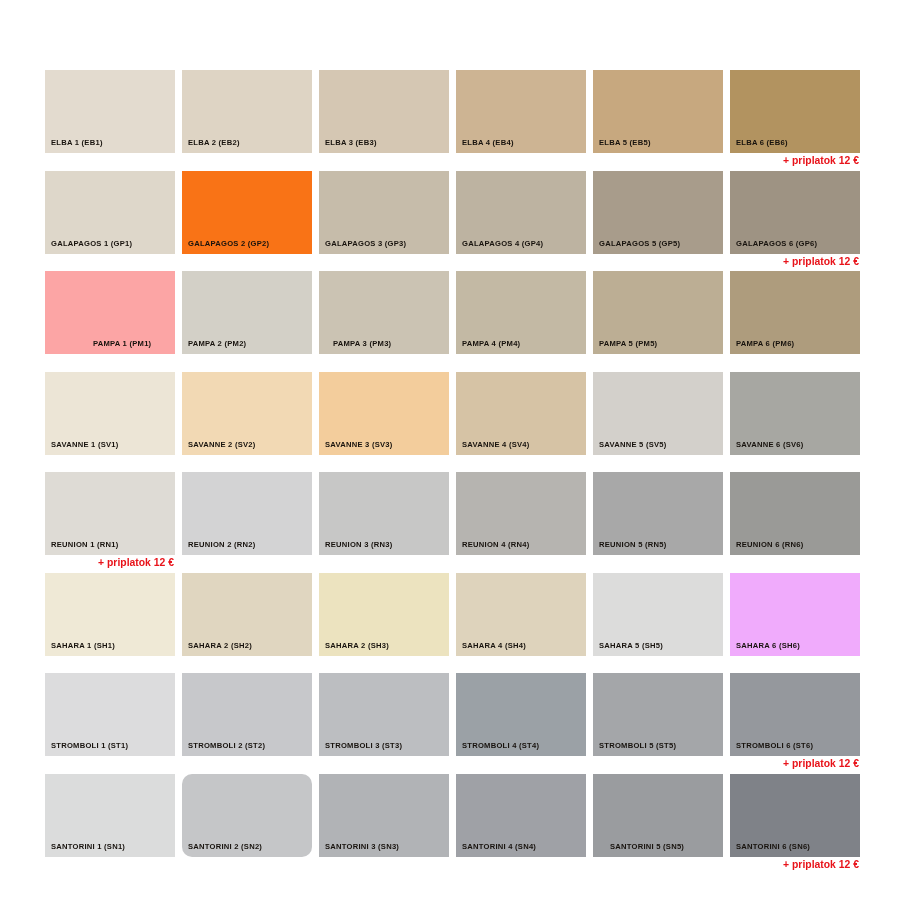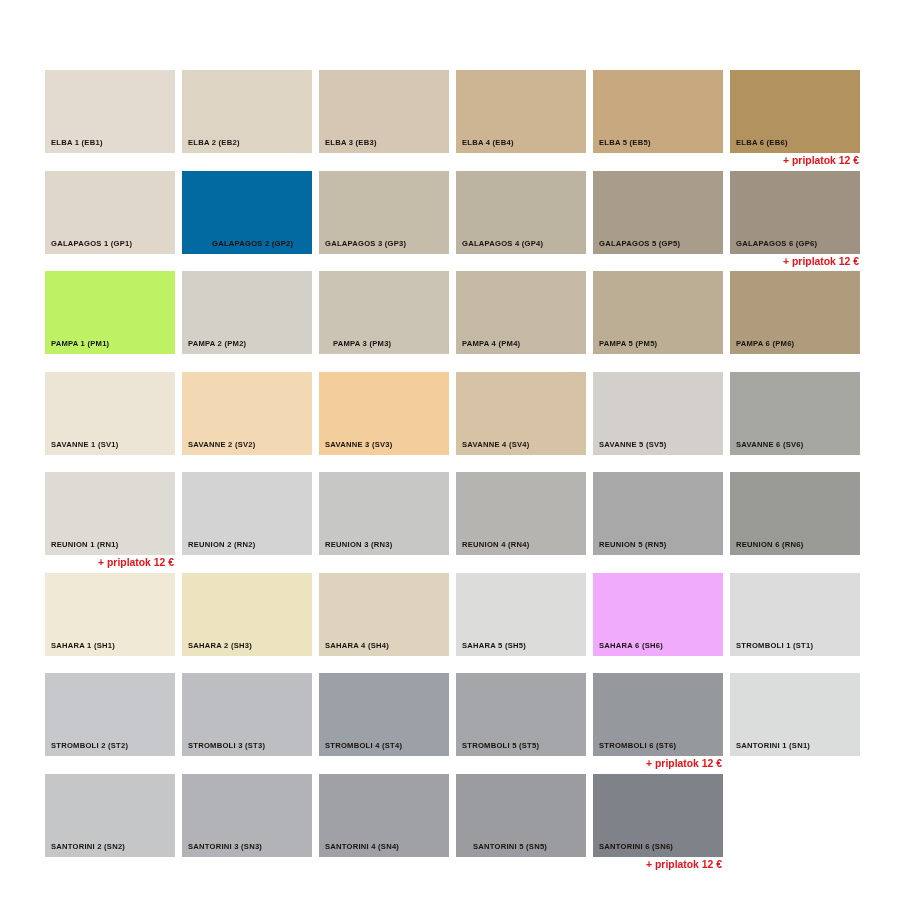--- a/index.html
+++ b/index.html
@@ -106,21 +106,21 @@
           <span class="swatch-label">ELBA 6 (EB6)</span>
         </div>
         <div class="swatch-surcharge">+ priplatok 12 €</div>
       </div>
       <div class="swatch-cell">
         <div class="swatch-chip" style="background-color: rgb(222, 215, 202);">
           <span class="swatch-label">GALAPAGOS 1 (GP1)</span>
         </div>
       </div>
       <div class="swatch-cell">
-        <div class="swatch-chip" style="background-color: #0369a1; padding-left: 24px;">
+        <div class="swatch-chip" style="background-color: #f97316;">
           <span class="swatch-label">GALAPAGOS 2 (GP2)</span>
         </div>
       </div>
       <div class="swatch-cell">
         <div class="swatch-chip" style="background-color: rgb(198, 188, 170);">
           <span class="swatch-label">GALAPAGOS 3 (GP3)</span>
         </div>
       </div>
       <div class="swatch-cell">
         <div class="swatch-chip" style="background-color: rgb(189, 179, 161);">
@@ -132,21 +132,21 @@
           <span class="swatch-label">GALAPAGOS 5 (GP5)</span>
         </div>
       </div>
       <div class="swatch-cell">
         <div class="swatch-chip" style="background-color: rgb(158, 147, 131);">
           <span class="swatch-label">GALAPAGOS 6 (GP6)</span>
         </div>
         <div class="swatch-surcharge">+ priplatok 12 €</div>
       </div>
       <div class="swatch-cell">
-        <div class="swatch-chip" style="background-color: #bef264;">
+        <div class="swatch-chip" style="background-color: #fca5a5; padding-left: 42px;">
           <span class="swatch-label">PAMPA 1 (PM1)</span>
         </div>
       </div>
       <div class="swatch-cell">
         <div class="swatch-chip" style="background-color: rgb(211, 208, 199);">
           <span class="swatch-label">PAMPA 2 (PM2)</span>
         </div>
       </div>
       <div class="swatch-cell">
         <div class="swatch-chip" style="background-color: rgb(203, 195, 179); padding-left: 8px;">
@@ -228,20 +228,25 @@
         <div class="swatch-chip" style="background-color: rgb(154, 154, 151);">
           <span class="swatch-label">REUNION 6 (RN6)</span>
         </div>
       </div>
       <div class="swatch-cell">
         <div class="swatch-chip" style="background-color: rgb(239, 233, 214);">
           <span class="swatch-label">SAHARA 1 (SH1)</span>
         </div>
       </div>
       <div class="swatch-cell">
+        <div class="swatch-chip" style="background-color: rgb(224, 214, 192);">
+          <span class="swatch-label">SAHARA 2 (SH2)</span>
+        </div>
+      </div>
+      <div class="swatch-cell">
         <div class="swatch-chip" style="background-color: rgb(236, 227, 191);">
           <span class="swatch-label">SAHARA 2 (SH3)</span>
         </div>
       </div>
       <div class="swatch-cell">
         <div class="swatch-chip" style="background-color: rgb(222, 211, 188);">
           <span class="swatch-label">SAHARA 4 (SH4)</span>
         </div>
       </div>
       <div class="swatch-cell">
@@ -284,21 +289,21 @@
           <span class="swatch-label">STROMBOLI 6 (ST6)</span>
         </div>
         <div class="swatch-surcharge">+ priplatok 12 €</div>
       </div>
       <div class="swatch-cell">
         <div class="swatch-chip" style="background-color: rgb(219, 220, 220);">
           <span class="swatch-label">SANTORINI 1 (SN1)</span>
         </div>
       </div>
       <div class="swatch-cell">
-        <div class="swatch-chip" style="background-color: rgb(197, 198, 200);">
+        <div class="swatch-chip" style="background-color: rgb(197, 198, 200); border-radius: 10px;">
           <span class="swatch-label">SANTORINI 2 (SN2)</span>
         </div>
       </div>
       <div class="swatch-cell">
         <div class="swatch-chip" style="background-color: rgb(177, 179, 182);">
           <span class="swatch-label">SANTORINI 3 (SN3)</span>
         </div>
       </div>
       <div class="swatch-cell">
         <div class="swatch-chip" style="background-color: rgb(159, 161, 166);">

